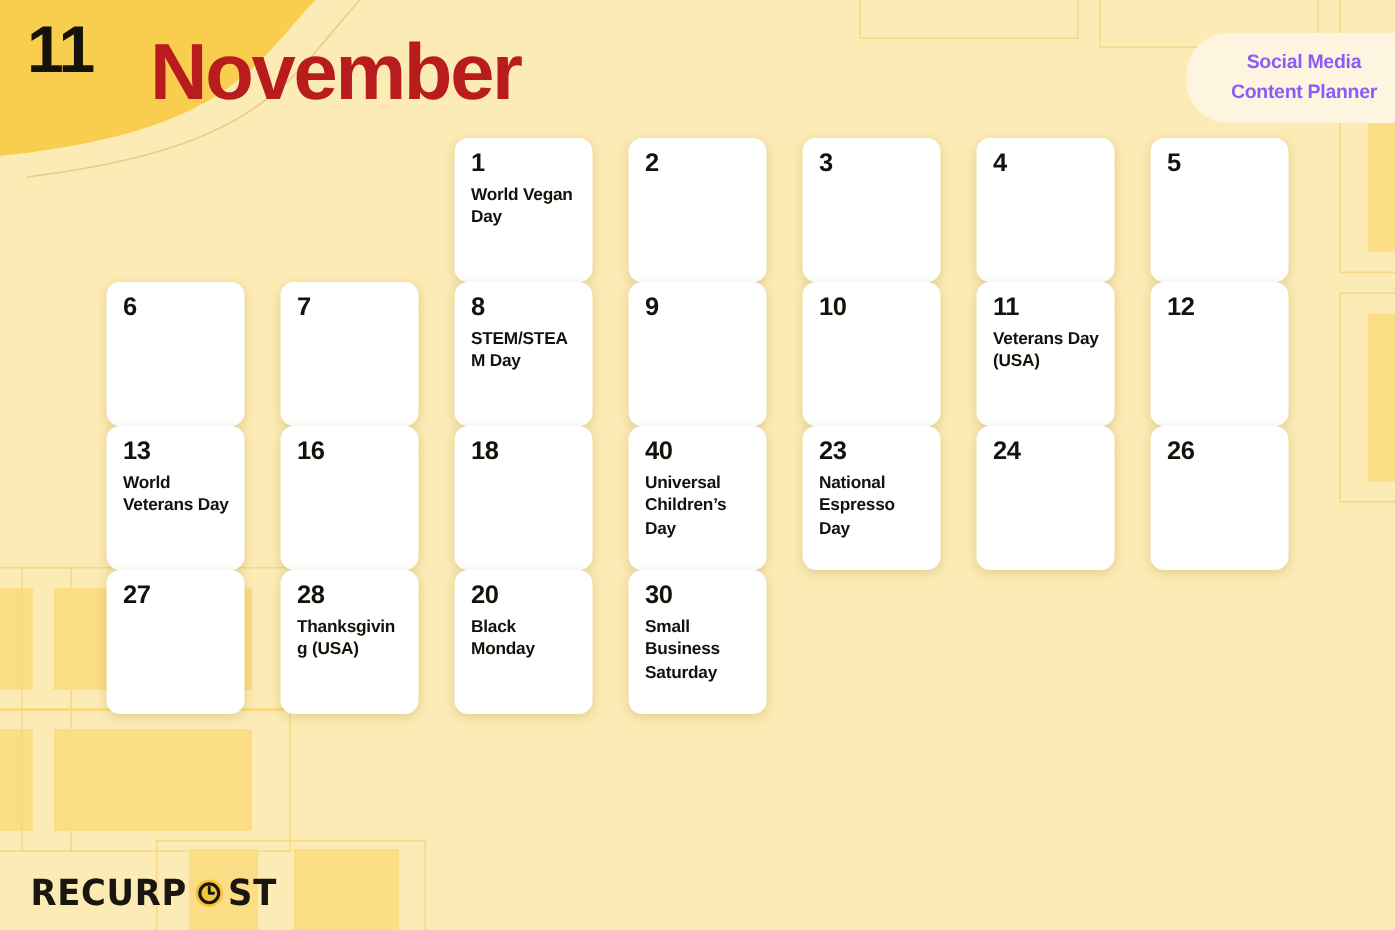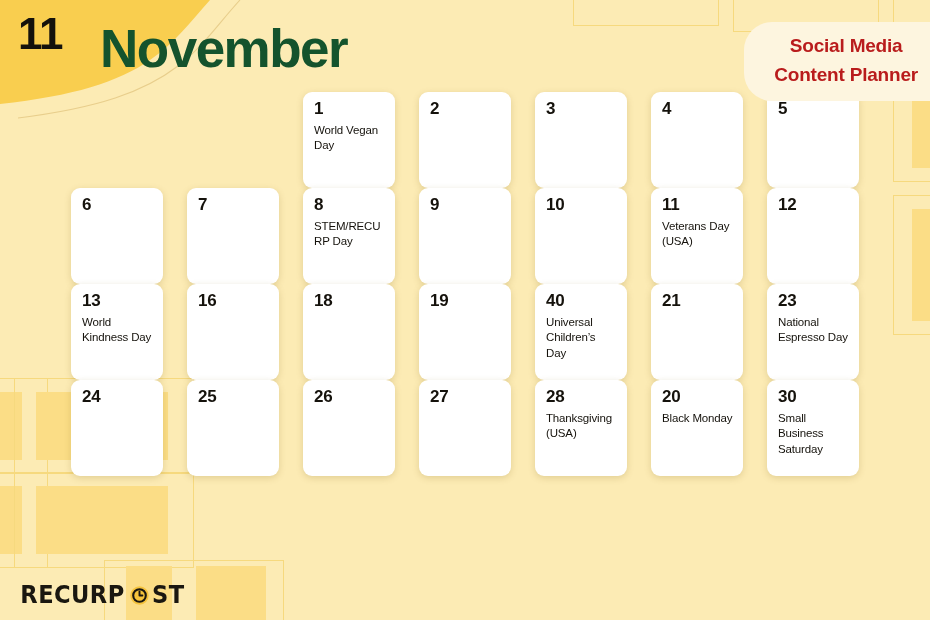--- a/index.html
+++ b/index.html
@@ -32,34 +32,34 @@
   
   #header { position:absolute; left:0; top:0; width:930px; height:90px; z-index:5; }
 
   #month-num {
     position:absolute; left:18px; top:12px;
     font-size:44px; font-weight:bold; color:#15120C;
     letter-spacing:-1px; line-height:1;
   }
   #month-name {
     position:absolute; left:100px; top:20px;
-    font-size:53px; font-weight:bold; color:#14532d;
+    font-size:53px; font-weight:bold; color:#b91c1c;
     letter-spacing:-1.5px; line-height:1.1;
   }
 
   #planner-badge {
     position:absolute; right:-14px; top:22px;
     background:#FDF5DF;
     border-radius:28px 0 0 28px;
     padding:9px 26px 11px 30px;
     text-align:center;
     z-index:6;
   }
   #planner-badge div {
-    font-size:19px; font-weight:bold; color:#b91c1c;
+    font-size:13px; font-weight:bold; color:#8b5cf6;
     line-height:1.55; letter-spacing:-0.2px; white-space:nowrap;
   }
 
   
   #calendar {
     position:absolute;
     left:71px; top:92px;
     width:812px;
     z-index:4;
     display:grid;
@@ -78,21 +78,21 @@
     position:relative;
   }
   .day-cell.empty { background:transparent; box-shadow:none; }
 
   .day-num {
     font-size:17px; font-weight:bold; color:#15120C;
     line-height:1; letter-spacing:-0.3px;
   }
   .day-event {
     margin-top:6px;
-    font-size:11.5px; font-weight:normal; color:#15120C;
+    font-size:11.5px; font-weight:bold; color:#15120C;
     line-height:1.33; letter-spacing:-0.15px;
     word-break:break-word;
   }
 
   
   #logo {
     position:absolute; left:17px; bottom:13px;
     z-index:7;
     display:flex; align-items:center;
   }
@@ -175,64 +175,55 @@
       <div class="day-num">5</div>
     </div>
     <div class="day-cell">
       <div class="day-num">6</div>
     </div>
     <div class="day-cell">
       <div class="day-num">7</div>
     </div>
     <div class="day-cell">
       <div class="day-num">8</div>
-      <div class="day-event">STEM/RECURP Day</div>
+      <div class="day-event">STEM/STEAM Day</div>
     </div>
     <div class="day-cell">
       <div class="day-num">9</div>
     </div>
     <div class="day-cell">
       <div class="day-num">10</div>
     </div>
     <div class="day-cell">
       <div class="day-num">11</div>
       <div class="day-event">Veterans Day (USA)</div>
     </div>
     <div class="day-cell">
       <div class="day-num">12</div>
     </div>
     <div class="day-cell">
       <div class="day-num">13</div>
-      <div class="day-event">World Kindness Day</div>
+      <div class="day-event">World Veterans Day</div>
     </div>
     <div class="day-cell">
       <div class="day-num">16</div>
     </div>
     <div class="day-cell">
       <div class="day-num">18</div>
-    </div>
-    <div class="day-cell">
-      <div class="day-num">19</div>
     </div>
     <div class="day-cell">
       <div class="day-num">40</div>
       <div class="day-event">Universal Children’s Day</div>
     </div>
     <div class="day-cell">
-      <div class="day-num">21</div>
-    </div>
-    <div class="day-cell">
       <div class="day-num">23</div>
       <div class="day-event">National Espresso Day</div>
     </div>
     <div class="day-cell">
       <div class="day-num">24</div>
-    </div>
-    <div class="day-cell">
-      <div class="day-num">25</div>
     </div>
     <div class="day-cell">
       <div class="day-num">26</div>
     </div>
     <div class="day-cell">
       <div class="day-num">27</div>
     </div>
     <div class="day-cell">
       <div class="day-num">28</div>
       <div class="day-event">Thanksgiving (USA)</div>

